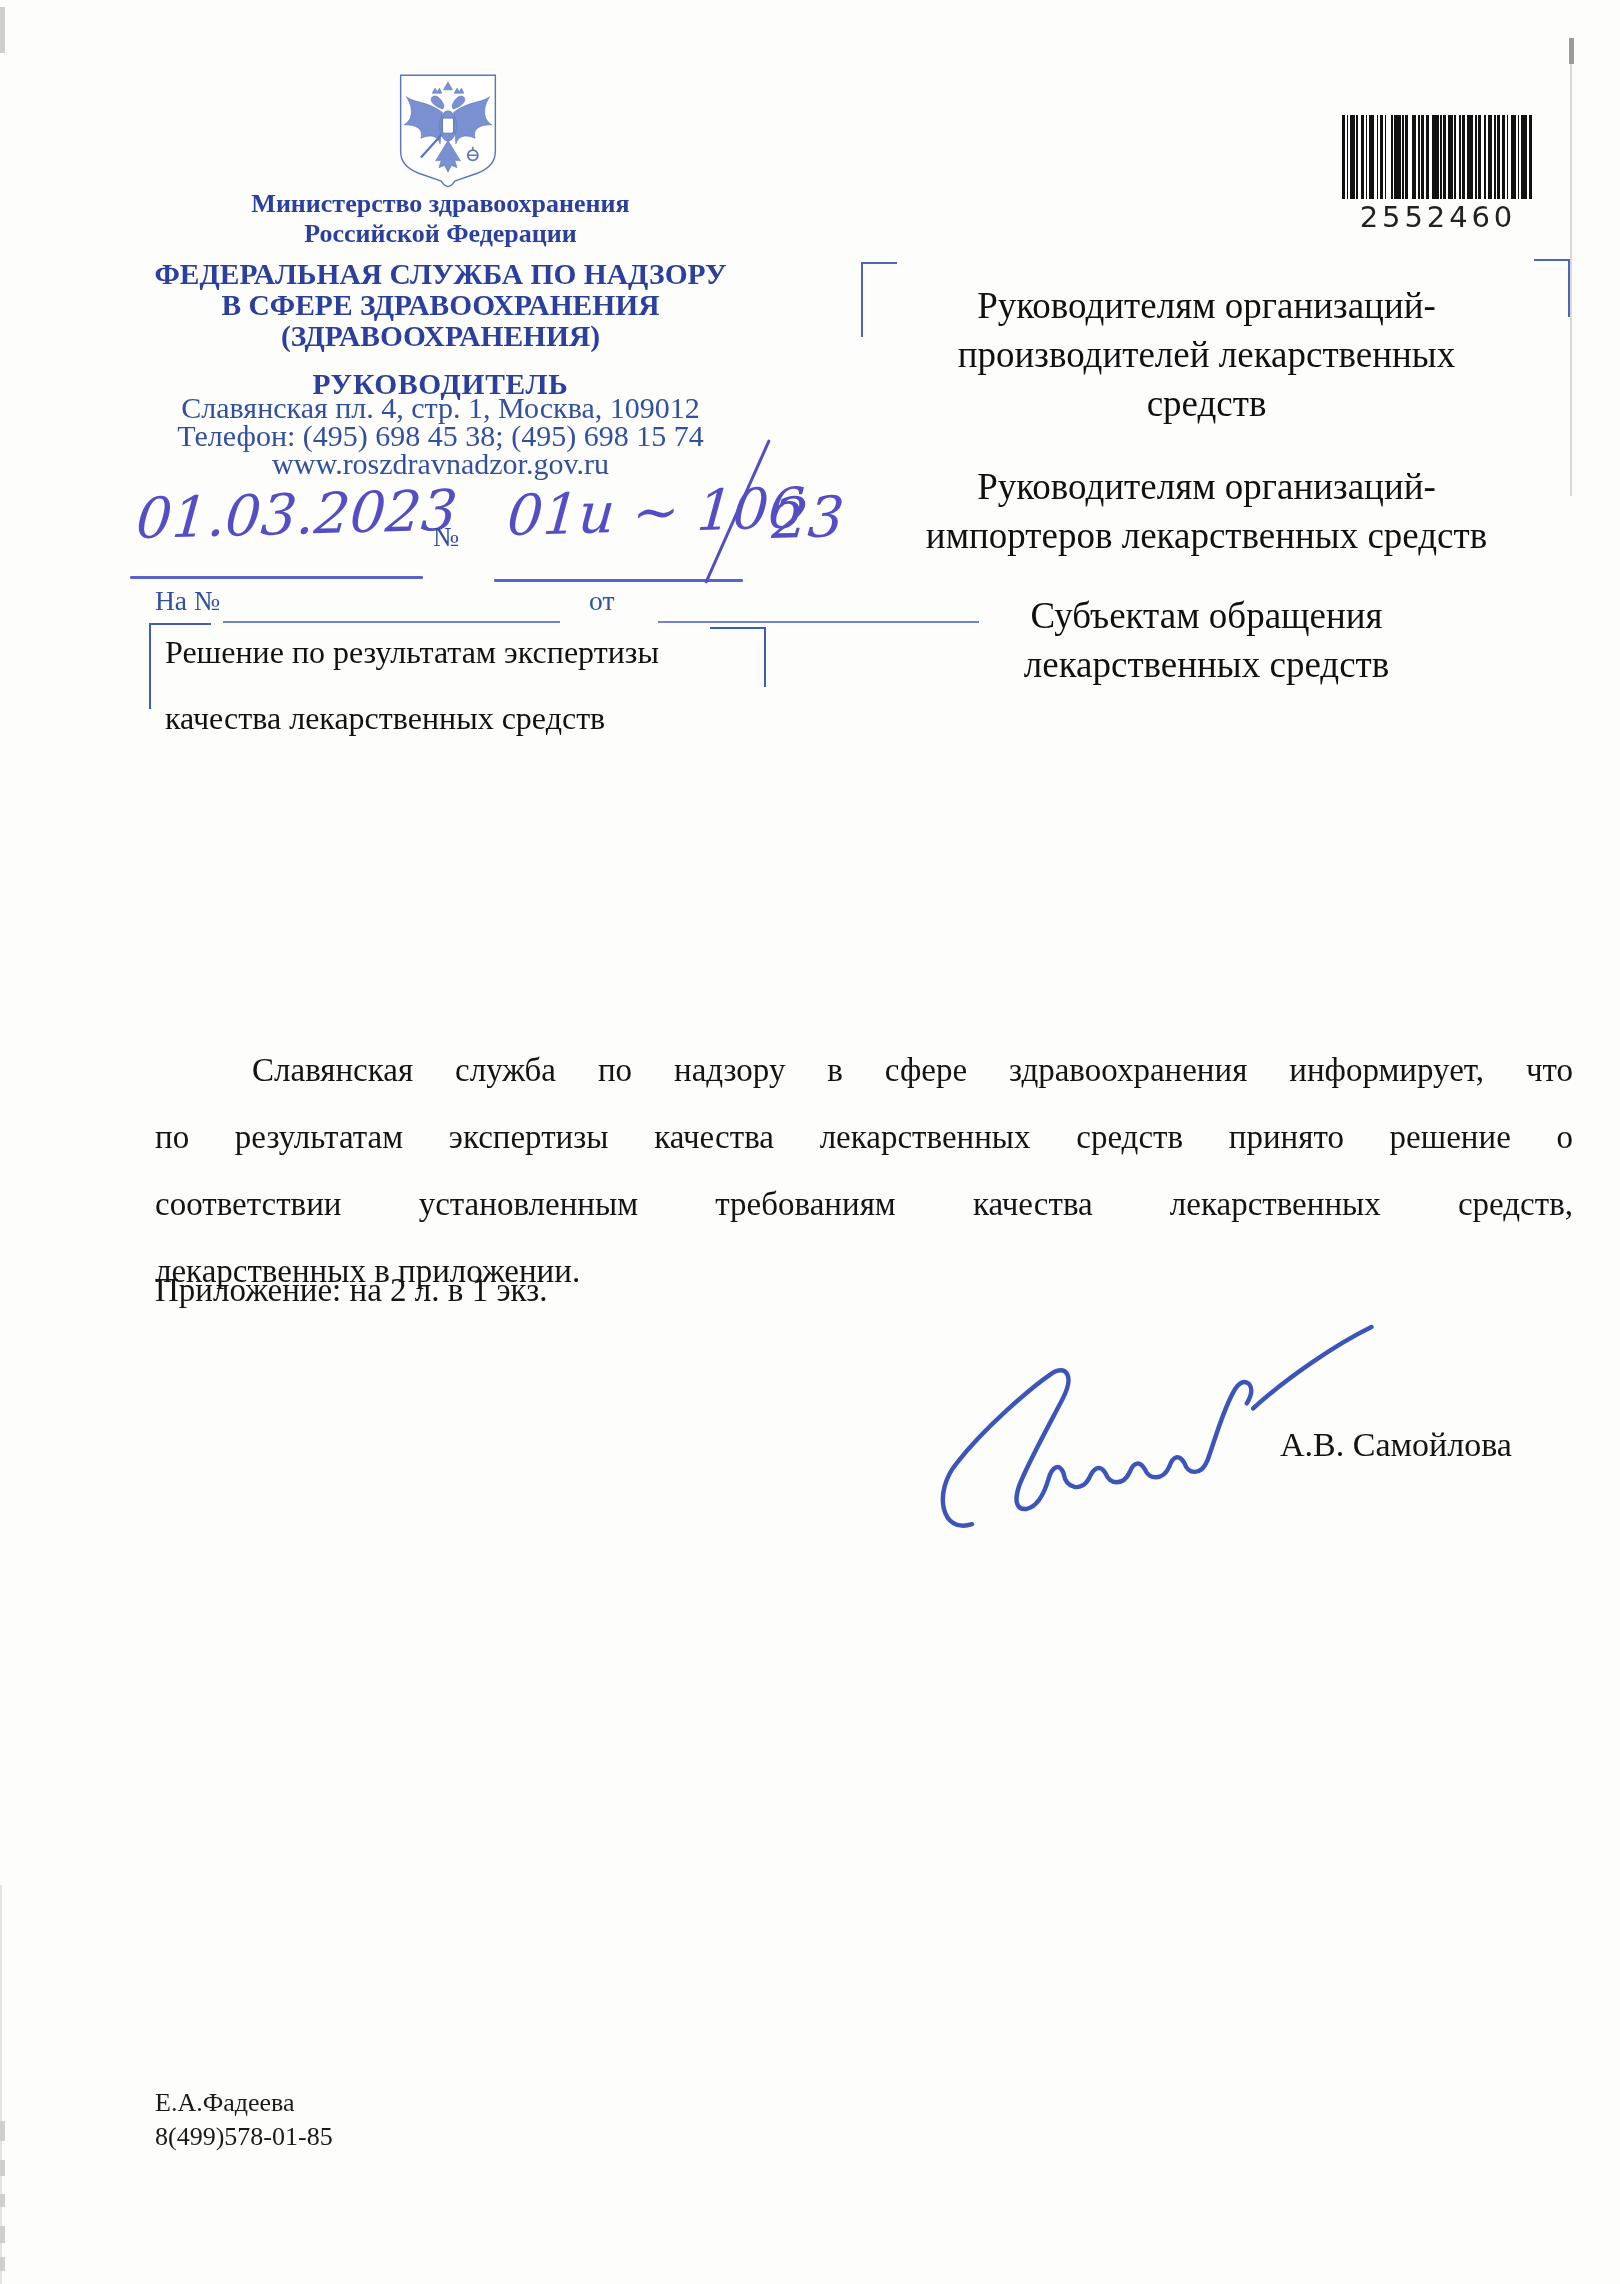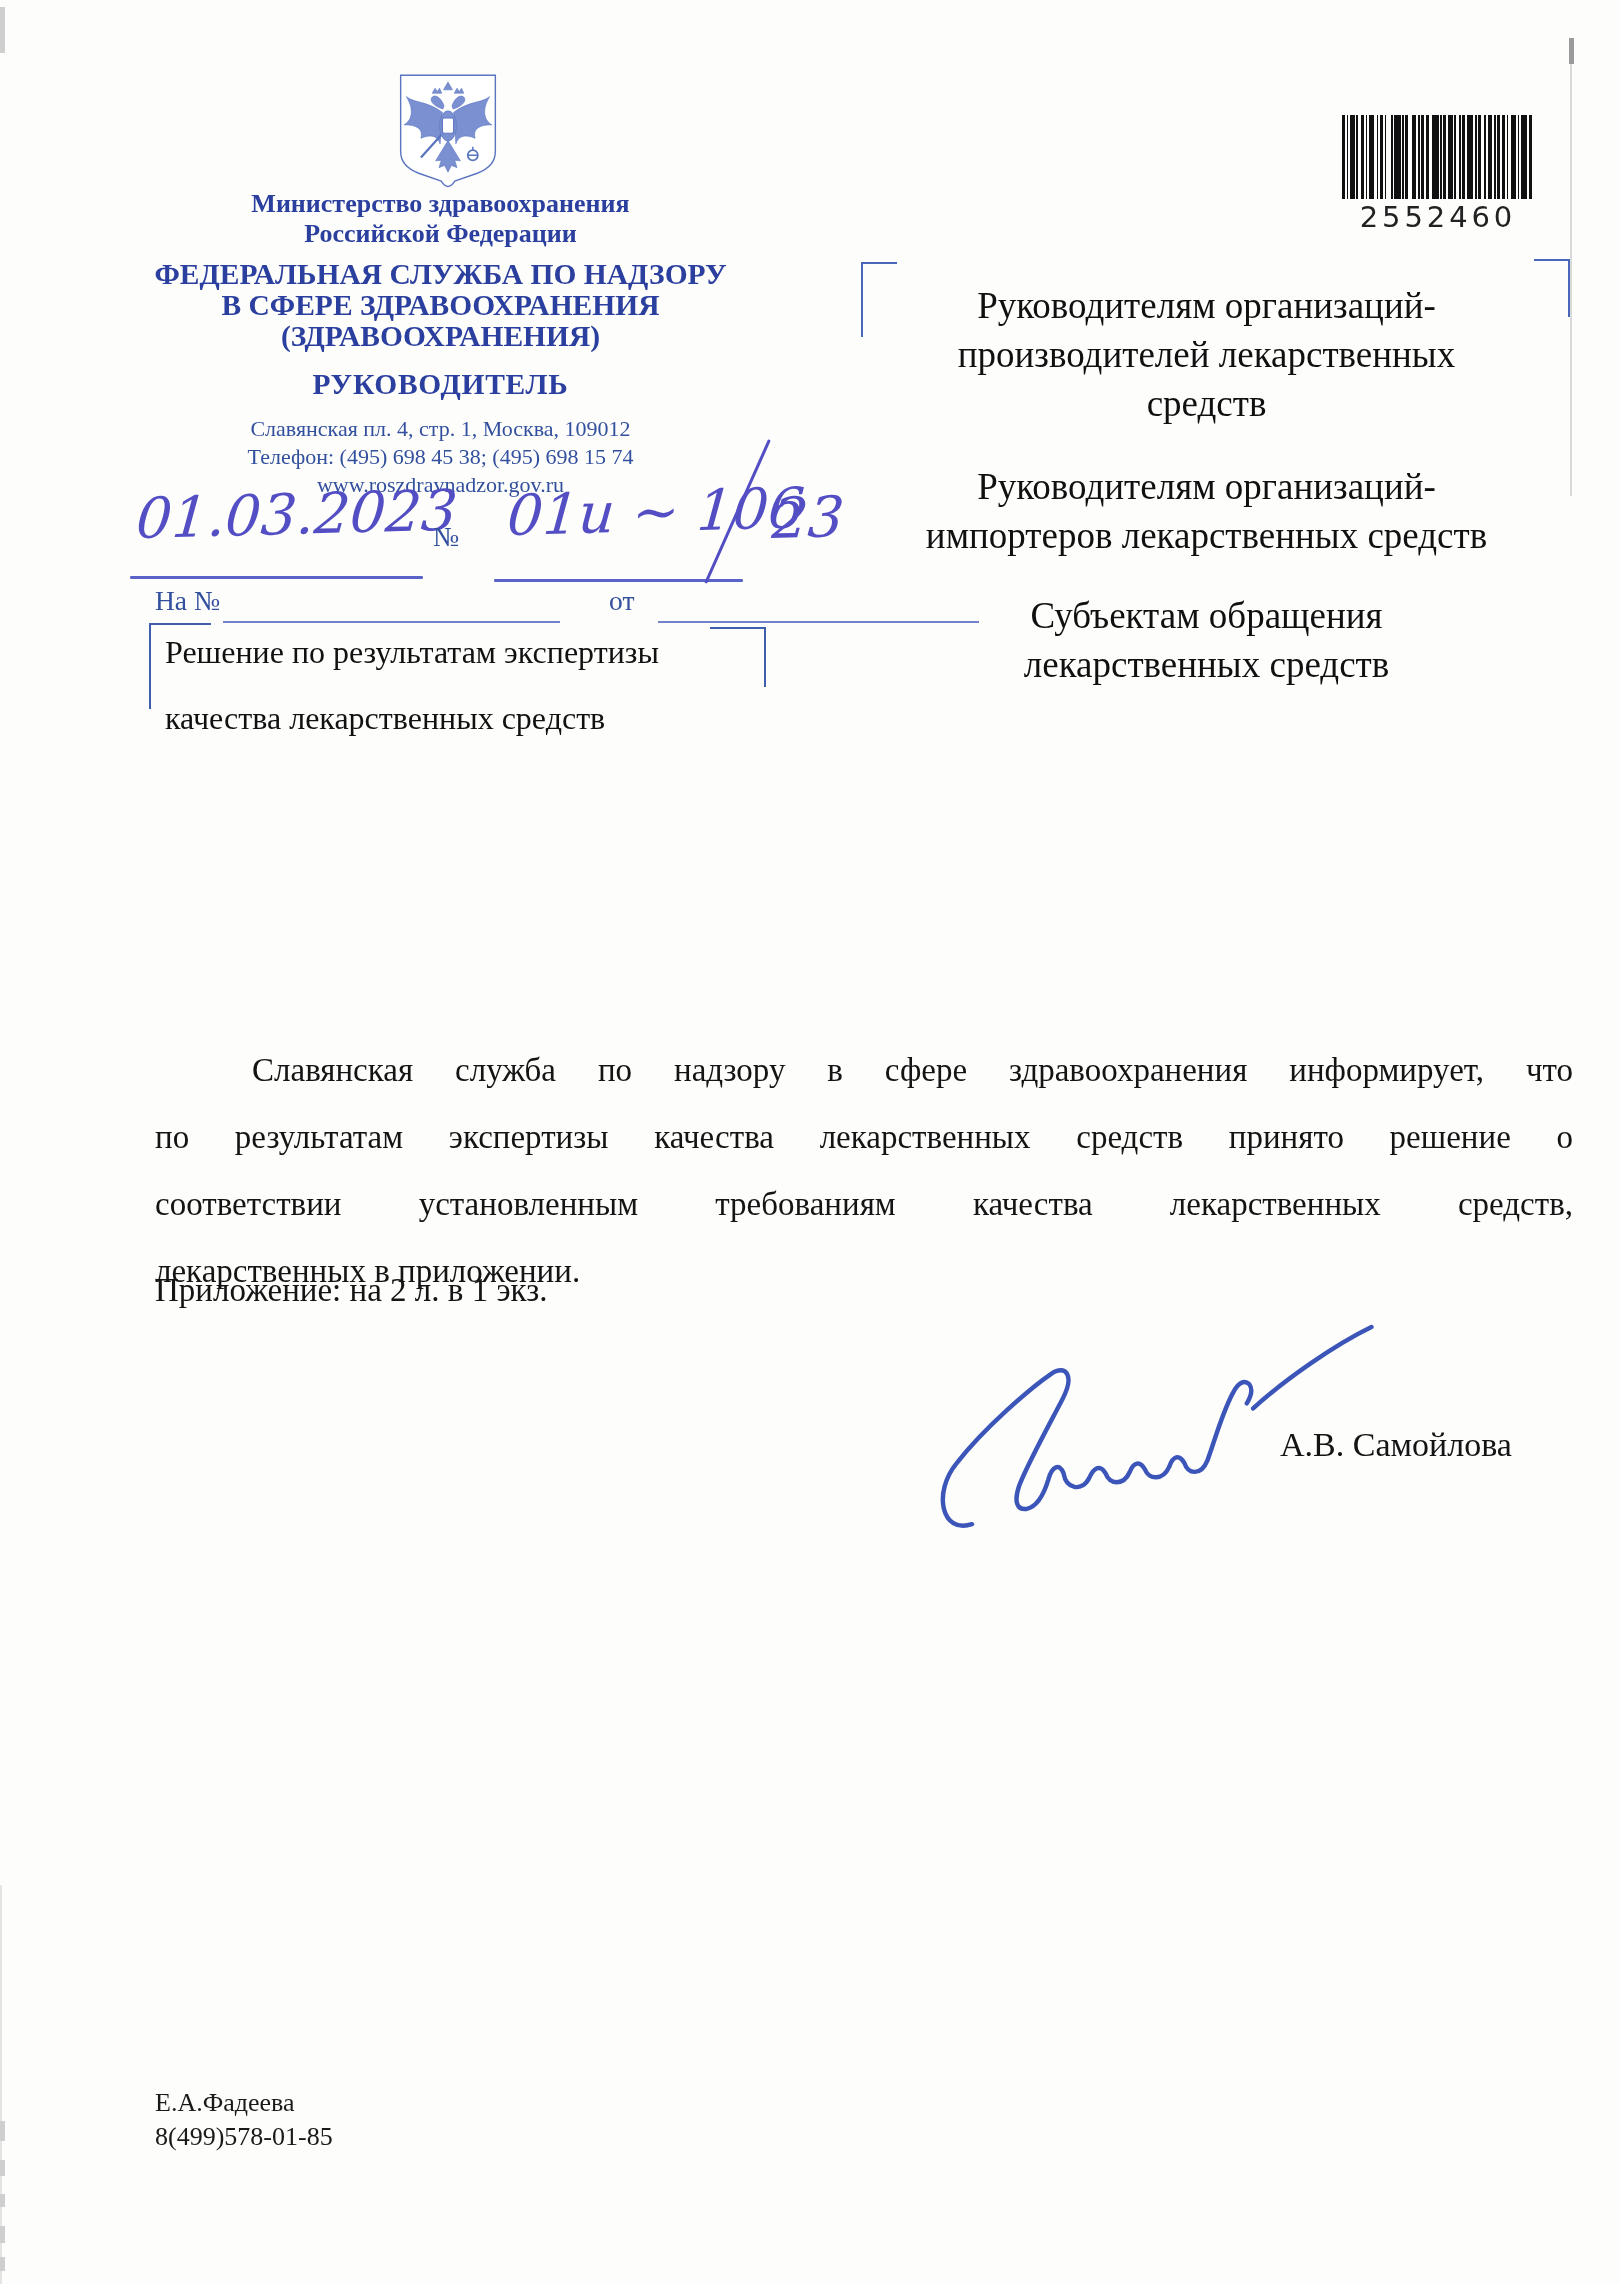--- a/index.html
+++ b/index.html
@@ -10,21 +10,21 @@
     overflow:hidden;
     font-family:"Liberation Serif","DejaVu Serif",serif;
     color:#141414;
   }
   .abs{position:absolute;}
   
   .lh-col{left:113px;width:655px;text-align:center;}
   .ministry{top:189px;font-size:26px;font-weight:bold;line-height:30px;color:#2b3f9e;}
   .service{top:259px;font-size:29.5px;font-weight:bold;line-height:31px;color:#2b3f9e;}
   .chief{top:368px;font-size:29.5px;font-weight:bold;letter-spacing:0.7px;color:#2b3f9e;}
-  .addr{top:415px;font-size:22px;line-height:28px;color:#33509e;}
+  .addr{top:394px;font-size:30px;line-height:28px;color:#33509e;}
   
   .hw{
     font-family:"DejaVu Serif",serif;font-style:italic;
     color:#544ec4;white-space:nowrap;
     transform:rotate(-1.5deg) skewX(-6deg);transform-origin:left bottom;
   }
   .hw-date{left:134px;top:486px;font-size:56px;}
   .hw-num{left:505px;top:483px;font-size:56px;}
   .hw-suffix{left:770px;top:486px;font-size:56px;}
   .hw-underline{height:2.6px;background:#5a64c8;border-radius:1.3px;}
@@ -118,21 +118,21 @@
   <div class="abs hw hw-date">01.03.2023</div>
   <div class="abs hw-underline" style="left:130px;top:576px;width:293px;"></div>
   <div class="abs num-sign">№</div>
   <div class="abs hw hw-num">01и ~ 106</div>
   <div class="abs hw-underline" style="left:494px;top:579px;width:249px;"></div>
   <div class="abs hw-slash"></div>
   <div class="abs hw hw-suffix">23</div>
 
   <div class="abs ref-label" style="left:155px;top:585px;">На №</div>
   <div class="abs ref-line" style="left:223px;top:621px;width:337px;"></div>
-  <div class="abs ref-label" style="left:589px;top:585px;margin-left:20px;">от</div>
+  <div class="abs ref-label" style="left:589px;top:585px;">от</div>
   <div class="abs ref-line" style="left:658px;top:621px;width:321px;"></div>
 
   <div class="abs corner tl" style="left:149px;top:623px;width:60px;height:84px;"></div>
   <div class="abs corner tr" style="left:710px;top:627px;width:54px;height:58px;"></div>
   <div class="abs subject-line" style="top:634px;">Решение по результатам экспертизы</div>
   <div class="abs subject-line" style="top:700px;">качества лекарственных средств</div>
 
   <div id="barcode-bars" class="abs"><span style="display: inline-block; height: 100%; width: 1.65289%; background: rgb(17, 17, 17);"></span><span style="display: inline-block; height: 100%; width: 0.826446%; background: transparent;"></span><span style="display: inline-block; height: 100%; width: 0.826446%; background: rgb(17, 17, 17);"></span><span style="display: inline-block; height: 100%; width: 0.826446%; background: transparent;"></span><span style="display: inline-block; height: 100%; width: 2.47934%; background: rgb(17, 17, 17);"></span><span style="display: inline-block; height: 100%; width: 0.826446%; background: transparent;"></span><span style="display: inline-block; height: 100%; width: 0.826446%; background: rgb(17, 17, 17);"></span><span style="display: inline-block; height: 100%; width: 1.65289%; background: transparent;"></span><span style="display: inline-block; height: 100%; width: 1.65289%; background: rgb(17, 17, 17);"></span><span style="display: inline-block; height: 100%; width: 0.826446%; background: transparent;"></span><span style="display: inline-block; height: 100%; width: 0.826446%; background: rgb(17, 17, 17);"></span><span style="display: inline-block; height: 100%; width: 0.826446%; background: transparent;"></span><span style="display: inline-block; height: 100%; width: 2.47934%; background: rgb(17, 17, 17);"></span><span style="display: inline-block; height: 100%; width: 1.65289%; background: transparent;"></span><span style="display: inline-block; height: 100%; width: 0.826446%; background: rgb(17, 17, 17);"></span><span style="display: inline-block; height: 100%; width: 0.826446%; background: transparent;"></span><span style="display: inline-block; height: 100%; width: 1.65289%; background: rgb(17, 17, 17);"></span><span style="display: inline-block; height: 100%; width: 0.826446%; background: transparent;"></span><span style="display: inline-block; height: 100%; width: 0.826446%; background: rgb(17, 17, 17);"></span><span style="display: inline-block; height: 100%; width: 2.47934%; background: transparent;"></span><span style="display: inline-block; height: 100%; width: 0.826446%; background: rgb(17, 17, 17);"></span><span style="display: inline-block; height: 100%; width: 0.826446%; background: transparent;"></span><span style="display: inline-block; height: 100%; width: 3.30579%; background: rgb(17, 17, 17);"></span><span style="display: inline-block; height: 100%; width: 0.826446%; background: transparent;"></span><span style="display: inline-block; height: 100%; width: 0.826446%; background: rgb(17, 17, 17);"></span><span style="display: inline-block; height: 100%; width: 0.826446%; background: transparent;"></span><span style="display: inline-block; height: 100%; width: 1.65289%; background: rgb(17, 17, 17);"></span><span style="display: inline-block; height: 100%; width: 1.65289%; background: transparent;"></span><span style="display: inline-block; height: 100%; width: 2.47934%; background: rgb(17, 17, 17);"></span><span style="display: inline-block; height: 100%; width: 0.826446%; background: transparent;"></span><span style="display: inline-block; height: 100%; width: 0.826446%; background: rgb(17, 17, 17);"></span><span style="display: inline-block; height: 100%; width: 0.826446%; background: transparent;"></span><span style="display: inline-block; height: 100%; width: 1.65289%; background: rgb(17, 17, 17);"></span><span style="display: inline-block; height: 100%; width: 0.826446%; background: transparent;"></span><span style="display: inline-block; height: 100%; width: 1.65289%; background: rgb(17, 17, 17);"></span><span style="display: inline-block; height: 100%; width: 1.65289%; background: transparent;"></span><span style="display: inline-block; height: 100%; width: 3.30579%; background: rgb(17, 17, 17);"></span><span style="display: inline-block; height: 100%; width: 0.826446%; background: transparent;"></span><span style="display: inline-block; height: 100%; width: 0.826446%; background: rgb(17, 17, 17);"></span><span style="display: inline-block; height: 100%; width: 0.826446%; background: transparent;"></span><span style="display: inline-block; height: 100%; width: 1.65289%; background: rgb(17, 17, 17);"></span><span style="display: inline-block; height: 100%; width: 0.826446%; background: transparent;"></span><span style="display: inline-block; height: 100%; width: 2.47934%; background: rgb(17, 17, 17);"></span><span style="display: inline-block; height: 100%; width: 0.826446%; background: transparent;"></span><span style="display: inline-block; height: 100%; width: 0.826446%; background: rgb(17, 17, 17);"></span><span style="display: inline-block; height: 100%; width: 1.65289%; background: transparent;"></span><span style="display: inline-block; height: 100%; width: 0.826446%; background: rgb(17, 17, 17);"></span><span style="display: inline-block; height: 100%; width: 0.826446%; background: transparent;"></span><span style="display: inline-block; height: 100%; width: 1.65289%; background: rgb(17, 17, 17);"></span><span style="display: inline-block; height: 100%; width: 0.826446%; background: transparent;"></span><span style="display: inline-block; height: 100%; width: 3.30579%; background: rgb(17, 17, 17);"></span><span style="display: inline-block; height: 100%; width: 0.826446%; background: transparent;"></span><span style="display: inline-block; height: 100%; width: 0.826446%; background: rgb(17, 17, 17);"></span><span style="display: inline-block; height: 100%; width: 0.826446%; background: transparent;"></span><span style="display: inline-block; height: 100%; width: 1.65289%; background: rgb(17, 17, 17);"></span><span style="display: inline-block; height: 100%; width: 1.65289%; background: transparent;"></span><span style="display: inline-block; height: 100%; width: 0.826446%; background: rgb(17, 17, 17);"></span><span style="display: inline-block; height: 100%; width: 0.826446%; background: transparent;"></span><span style="display: inline-block; height: 100%; width: 2.47934%; background: rgb(17, 17, 17);"></span><span style="display: inline-block; height: 100%; width: 0.826446%; background: transparent;"></span><span style="display: inline-block; height: 100%; width: 0.826446%; background: rgb(17, 17, 17);"></span><span style="display: inline-block; height: 100%; width: 0.826446%; background: transparent;"></span><span style="display: inline-block; height: 100%; width: 1.65289%; background: rgb(17, 17, 17);"></span><span style="display: inline-block; height: 100%; width: 0.826446%; background: transparent;"></span><span style="display: inline-block; height: 100%; width: 1.65289%; background: rgb(17, 17, 17);"></span><span style="display: inline-block; height: 100%; width: 0.826446%; background: transparent;"></span><span style="display: inline-block; height: 100%; width: 0.826446%; background: rgb(17, 17, 17);"></span><span style="display: inline-block; height: 100%; width: 1.65289%; background: transparent;"></span><span style="display: inline-block; height: 100%; width: 2.47934%; background: rgb(17, 17, 17);"></span><span style="display: inline-block; height: 100%; width: 0.826446%; background: transparent;"></span><span style="display: inline-block; height: 100%; width: 0.826446%; background: rgb(17, 17, 17);"></span><span style="display: inline-block; height: 100%; width: 0.826446%; background: transparent;"></span><span style="display: inline-block; height: 100%; width: 3.30579%; background: rgb(17, 17, 17);"></span><span style="display: inline-block; height: 100%; width: 0.826446%; background: transparent;"></span><span style="display: inline-block; height: 100%; width: 1.65289%; background: rgb(17, 17, 17);"></span><span style="display: inline-block; height: 100%; width: 0.826446%; background: transparent;"></span></div>
   <div class="abs bc-num">2552460</div>
 

